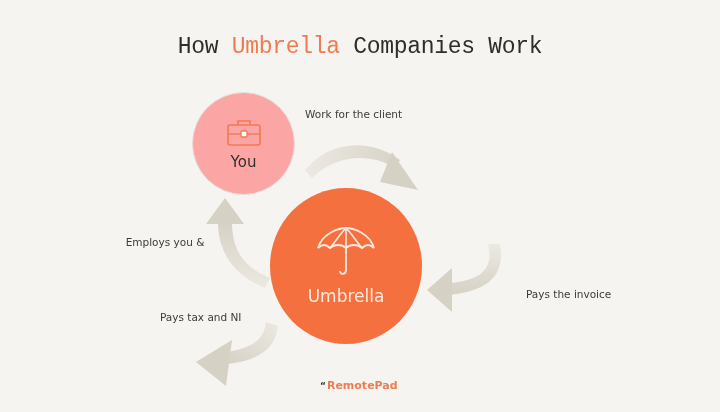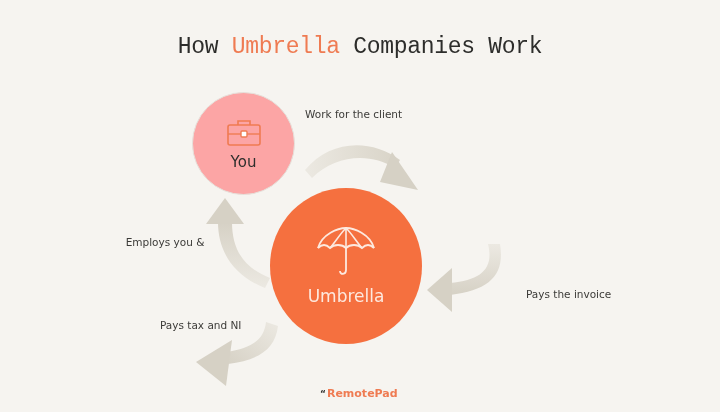--- a/index.html
+++ b/index.html
@@ -30,23 +30,23 @@
     .node-label { font-size: 15px; color: #2f2f2d; margin-top: 6px; }
     .umb-label {
       font-size: 17px; color: #fde9df; text-align: center; line-height: 21px; margin-top: 8px;
     }
     .caption {
       position: absolute; font-size: 10.5px; color: #3c3b38; text-align: center; line-height: 15px;
     }
     .cap-work { left: 305px; top: 107px; }
     .cap-invoice { left: 526px; top: 287px; }
     .cap-employs { left: 108px; top: 235px; width: 96px; margin-left: 9px; }
-    .cap-tax { left: 160px; top: 318px; text-align: right; }
+    .cap-tax { left: 160px; top: 310px; text-align: right; }
     .brand {
-      position: absolute; left: 320px; top: 379px; font-size: 11px; color: #ef7b52; font-weight: bold; margin-top: 8px;
+      position: absolute; left: 320px; top: 379px; font-size: 11px; color: #ef7b52; font-weight: bold;
     }
     .brand-mark { color: #2d2d2b; font-size: 9px; margin-right: 1px; }
   </style>
 </head>
 <body>
 
 <div class="frame">
 
   <div class="title">
     <span>How </span><span class="accent">Umbrella</span><span> Companies Work</span>

